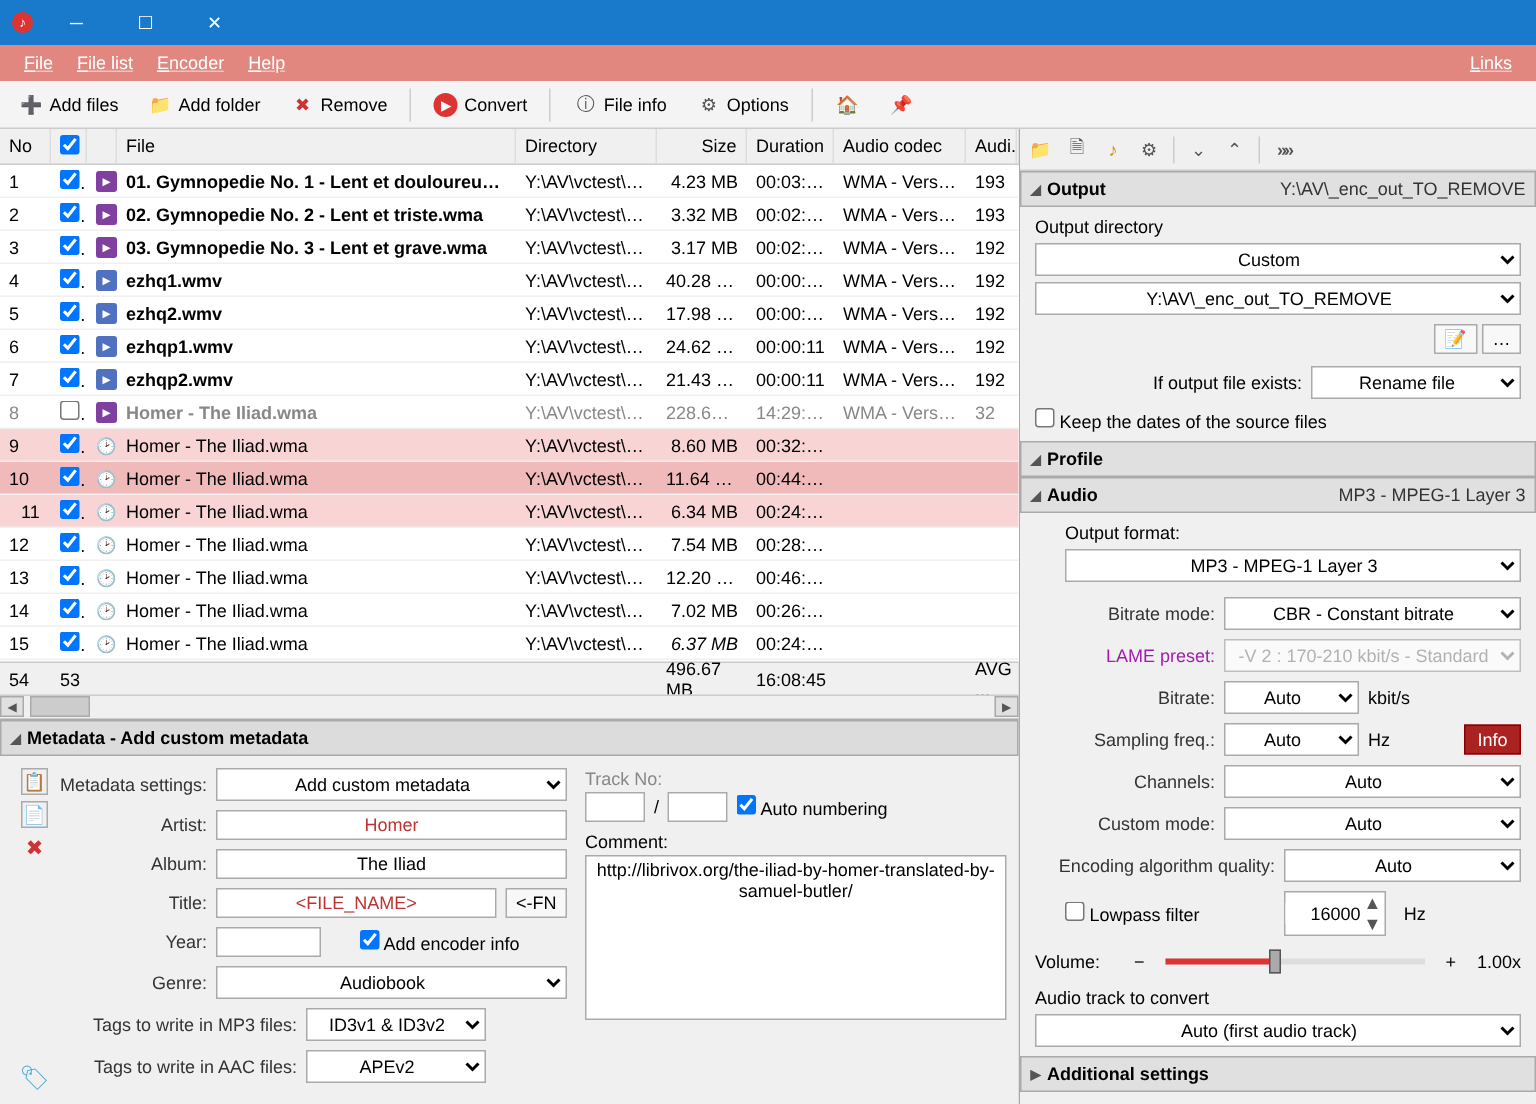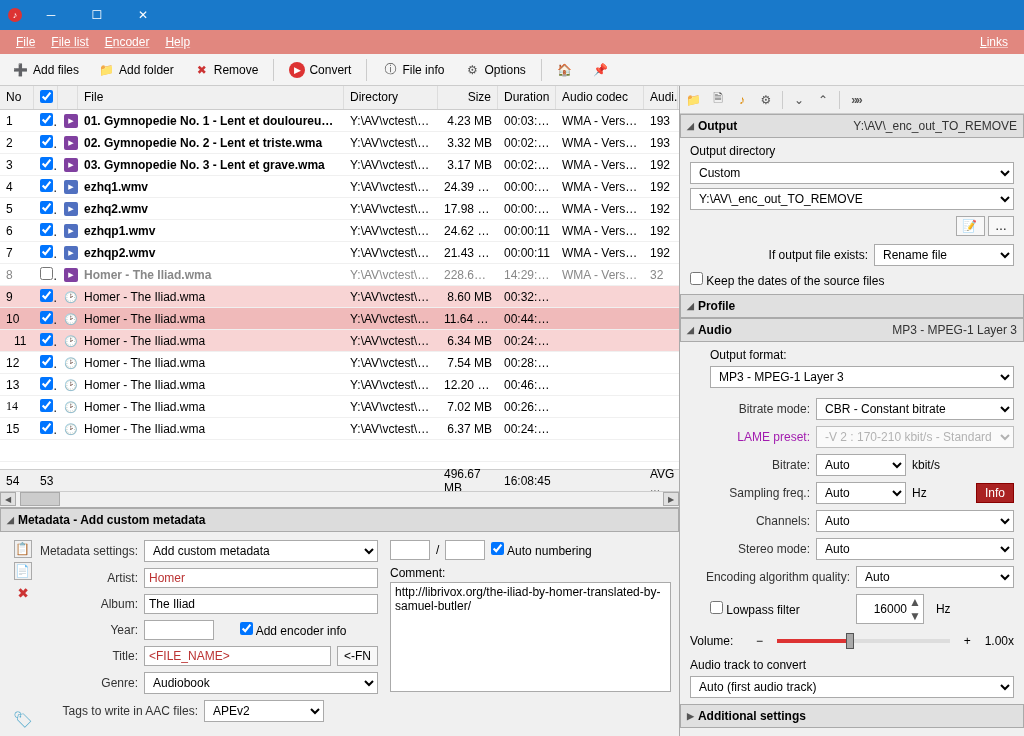--- a/index.html
+++ b/index.html
@@ -33,21 +33,21 @@
 .hs { height: 16px; background: #f0f0f0; border-top:1px solid #ccc; display:flex; }
 .hs .thumb { width:40px;height:14px;background:#ccc;margin-left:4px;border:1px solid #aaa;}
 .hs .arrow{width:16px;height:14px;background:#e0e0e0;border:1px solid #aaa;display:flex;align-items:center;justify-content:center;font-size:8px;color:#555;}
 .hs .spacer{flex:1;}
 .section-header { background: #e0e0e0; border: 1px solid #aaa; padding: 4px 6px; font-weight: bold; display:flex;align-items:center; gap:4px;}
 .section-header .arrow{font-size:9px;color:#555;}
 .section-header .hval{margin-left:auto;font-weight:normal;color:#333;}
 .section-body { padding: 8px 10px; background: #f0f0f0; }
 .formrow { display: flex; align-items: center; margin-bottom: 6px; gap: 6px; }
 .formrow .lbl { width: 100px; text-align: right; color: #333; }
-input[type=text], select, textarea { border: 1px solid #aaa; padding: 2px 4px; background: #fff; font-size: 12px; }
+input[type=text], select, textarea { border: 1px solid #aaa; padding: 2px 4px; background: #fff; font-size: 12px; text-align: center; }
 input.redtext { color: #b33; }
 select { height: 22px; }
 textarea { resize: none; }
 .right-toolbar{height:28px;background:#f0f0f0;border-bottom:1px solid #ccc;display:flex;align-items:center;padding:0 6px;gap:8px;}
 .right-toolbar .ic{width:16px;height:16px;display:flex;align-items:center;justify-content:center;color:#555;}
 .right-toolbar .rsep{width:1px;height:18px;background:#ccc;}
 .right .section-body{padding:6px 10px;}
 .info-btn{background:#a22;color:#fff;padding:2px 8px;border:1px solid #800;}
 .profile-bar{background:#5a5a5a;color:#fff;padding:8px 10px;display:flex;align-items:center;font-weight:bold;}
 .profile-bar .dd{margin-left:auto;width:16px;background:#c04038;align-self:stretch;display:flex;align-items:center;justify-content:center;font-size:8px;}
@@ -181,21 +181,21 @@
           <div class="c" style="width: 34px;">192</div>
         </div>
         <div class="row">
           <div class="c" style="width: 34px;">4</div>
           <div class="c" style="width: 24px;"><input type="checkbox" class="chk" checked="" style=""></div>
           <div class="c" style="width: 20px;">
             <span class="ficon ">▶</span>
           </div>
           <div class="c" style="width: 266px; font-weight: bold;">ezhq1.wmv</div>
           <div class="c" style="width: 94px;">Y:\AV\vctest\wmv</div>
-          <div class="c r" style="width: 60px;">24.39 MB</div>
+          <div class="c r" style="width: 60px;">40.28 MB</div>
           <div class="c" style="width: 58px;">00:00:10</div>
           <div class="c" style="width: 88px;">WMA - Version 2</div>
           <div class="c" style="width: 34px;">192</div>
         </div>
         <div class="row">
           <div class="c" style="width: 34px;">5</div>
           <div class="c" style="width: 24px;"><input type="checkbox" class="chk" checked="" style=""></div>
           <div class="c" style="width: 20px;">
             <span class="ficon ">▶</span>
           </div>
@@ -295,37 +295,37 @@
           <div class="c" style="width: 24px;"><input type="checkbox" class="chk" checked="" style=""></div>
           <div class="c" style="width: 20px;"><span class="clock">🕑</span></div>
           <div class="c" style="width: 266px;">Homer - The Iliad.wma</div>
           <div class="c" style="width: 94px;">Y:\AV\vctest\wma</div>
           <div class="c r" style="width: 60px;">12.20 MB</div>
           <div class="c" style="width: 58px;">00:46:24</div>
           <div class="c" style="width: 88px;"></div>
           <div class="c" style="width: 34px;"></div>
         </div>
         <div class="row">
-          <div class="c" style="width: 34px; font-family: Liberation Serif, serif;">14</div>
+          <div class="c" style="width: 34px;">14</div>
           <div class="c" style="width: 24px;"><input type="checkbox" class="chk" checked="" style=""></div>
           <div class="c" style="width: 20px;"><span class="clock">🕑</span></div>
           <div class="c" style="width: 266px;">Homer - The Iliad.wma</div>
           <div class="c" style="width: 94px;">Y:\AV\vctest\wma</div>
           <div class="c r" style="width: 60px;">7.02 MB</div>
           <div class="c" style="width: 58px;">00:26:42</div>
           <div class="c" style="width: 88px;"></div>
           <div class="c" style="width: 34px;"></div>
         </div>
         <div class="row">
           <div class="c" style="width: 34px;">15</div>
           <div class="c" style="width: 24px;"><input type="checkbox" class="chk" checked="" style=""></div>
           <div class="c" style="width: 20px;"><span class="clock">🕑</span></div>
           <div class="c" style="width: 266px;">Homer - The Iliad.wma</div>
           <div class="c" style="width: 94px;">Y:\AV\vctest\wma</div>
-          <div class="c r" style="width: 60px;">6.37 MB</div>
+          <div class="c r" style="width: 60px; font-style: italic;">6.37 MB</div>
           <div class="c" style="width: 58px;">00:24:14</div>
           <div class="c" style="width: 88px;"></div>
           <div class="c" style="width: 34px;"></div>
         </div>
         <div class="row">
           <div class="c" style="width: 88px;"></div>
           <div class="c" style="width: 34px;"></div>
         </div>
       </div>
     <div class="grid-footer">
@@ -365,39 +365,44 @@
             </div>
           <div class="formrow">
               <span class="lbl">Artist:</span>
               <input type="text" class="redtext" style="flex: 1 1 0%;" value="Homer">
             </div>
           <div class="formrow">
               <span class="lbl">Album:</span>
               <input type="text" style="flex: 1 1 0%;" value="The Iliad">
             </div>
           <div class="formrow">
+              <span class="lbl">Title:</span>
+              <input type="text" class="redtext" style="flex: 1 1 0%;" value="&lt;FILE_NAME&gt;">
+              <button class="btn">&lt;-FN</button>
+            </div>
+          <div class="formrow">
               <span class="lbl">Year:</span>
               <input type="text" style="width: 70px;"> 
               <label style="margin-left:20px"><input type="checkbox" checked="" class="chk" style=""> <span>Add encoder info</span></label>
             </div>
           <div class="formrow">
-              <span class="lbl">Title:</span>
-              <input type="text" class="redtext" style="flex: 1 1 0%;" value="&lt;FILE_NAME&gt;">
-              <button class="btn">&lt;-FN</button>
-            </div>
-          <div class="formrow">
               <span class="lbl">Genre:</span>
               <select style="flex:1"><option>Audiobook</option></select>
             </div>
           <div class="formrow">
+              <span class="lbl" style="width:160px">Tags to write in MP3 files:</span>
+              <select style="width:120px"><option>ID3v1 &amp; ID3v2</option></select>
+            </div>
+          <div class="formrow">
               <span class="lbl" style="width:160px">Tags to write in AAC files:</span>
               <select style="width:120px"><option>APEv2</option></select>
             </div>
         </div>
         <div class="meta-right">
+          <div style="color:#888;margin-bottom:2px">Track No:</div>
           <div class="formrow">
               <input type="text" style="width: 40px;" disabled="">
               <span>/</span>
               <input type="text" style="width: 40px;" disabled=""> 
               <label><input type="checkbox" checked="" class="chk" style=""> <span>Auto numbering</span></label>
             </div>
           <div style="margin-bottom:2px">Comment:</div>
           <textarea style="width: 100%; height: 110px;">http://librivox.org/the-iliad-by-homer-translated-by-samuel-butler/</textarea>
         </div>
       </div>
@@ -466,21 +471,21 @@
           <select style="width:90px"><option>Auto</option></select>
           <span>Hz</span>
           <span style="flex:1"></span>
           <span class="info-btn">Info</span>
         </div>
       <div class="formrow">
           <span class="lbl" style="width:120px">Channels:</span>
           <select style="flex:1"><option>Auto</option></select>
         </div>
       <div class="formrow">
-          <span class="lbl" style="width:120px">Stereo mode:</span>
+          <span class="lbl" style="width:120px">Custom mode:</span>
           <select style="flex:1"><option>Auto</option></select>
         </div>
       <div class="formrow">
           <span class="lbl" style="width:160px">Encoding algorithm quality:</span>
           <select style="flex:1"><option>Auto</option></select>
         </div>
       <div class="formrow">
           <label style="width:140px;text-align:left;margin-left:20px"><input type="checkbox" class="chk" style=""> <span>Lowpass filter</span></label>
           <div class="spinner">
             <input value="16000" style="">

